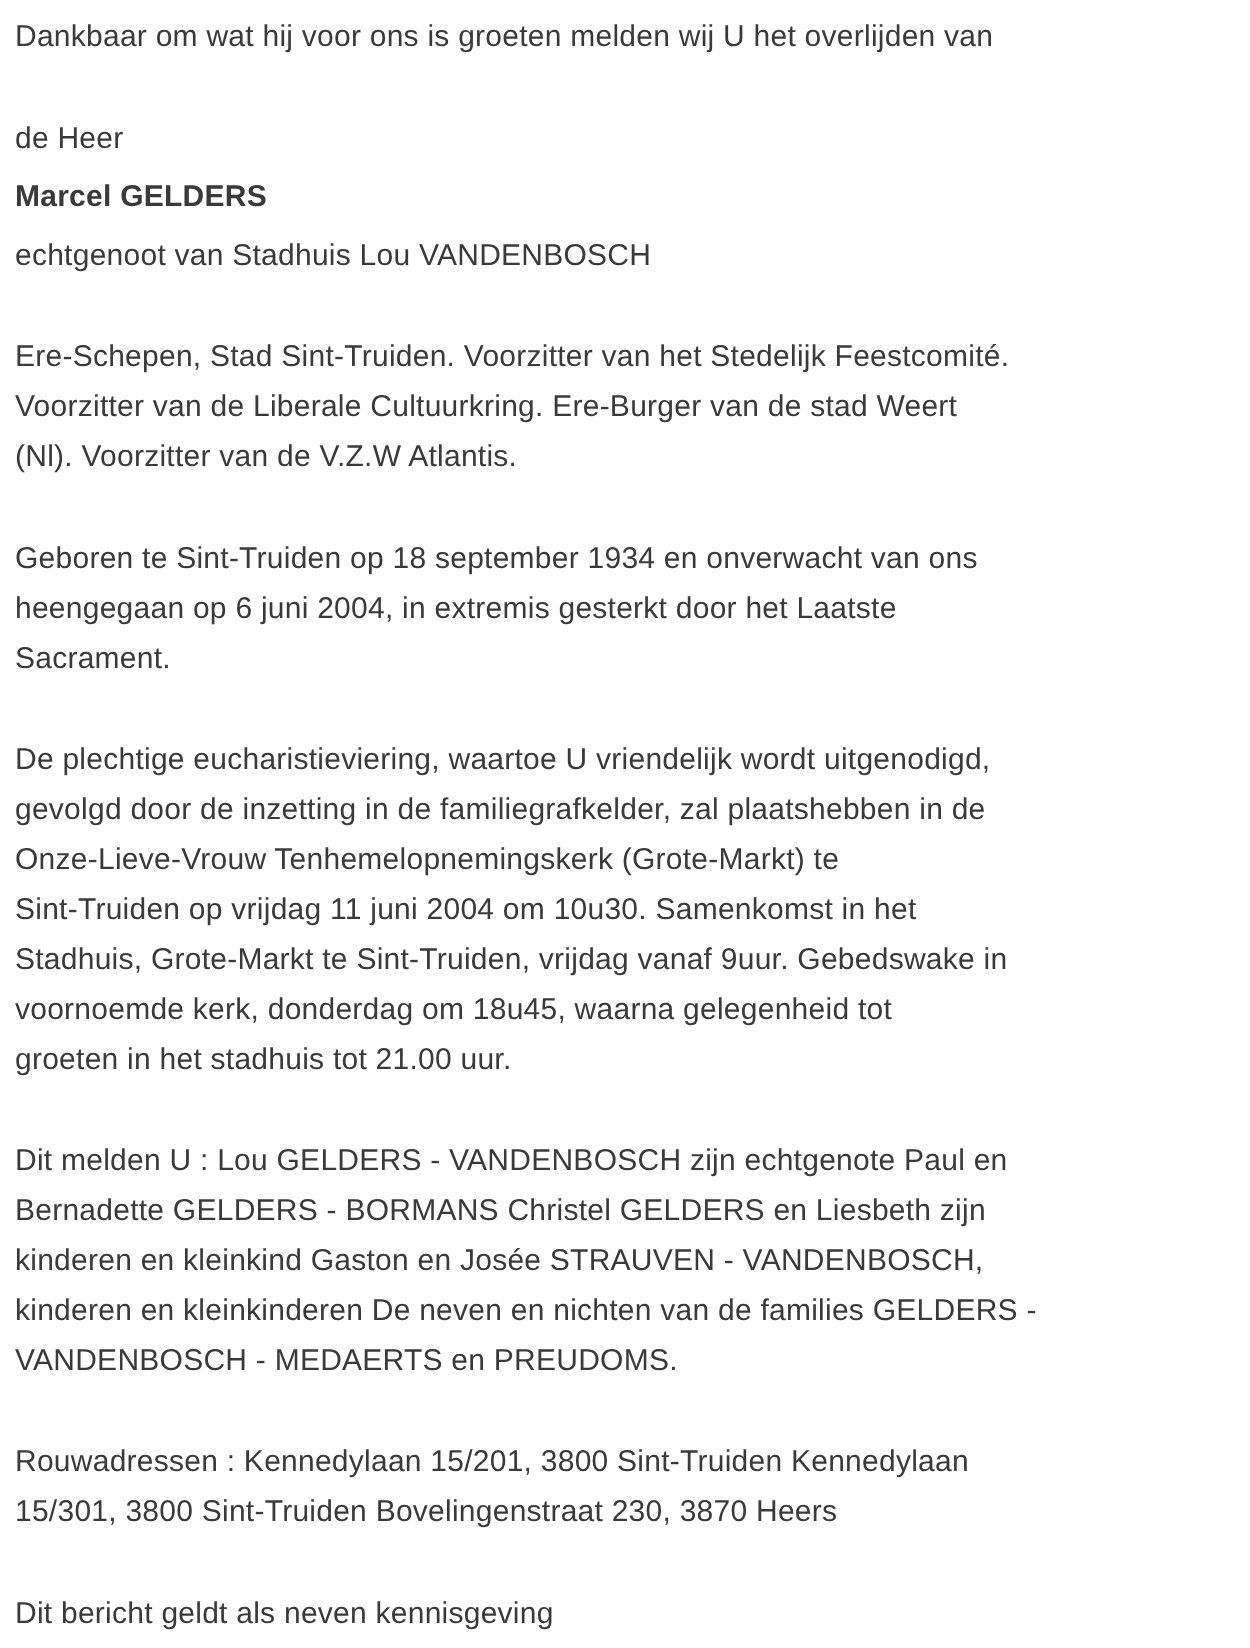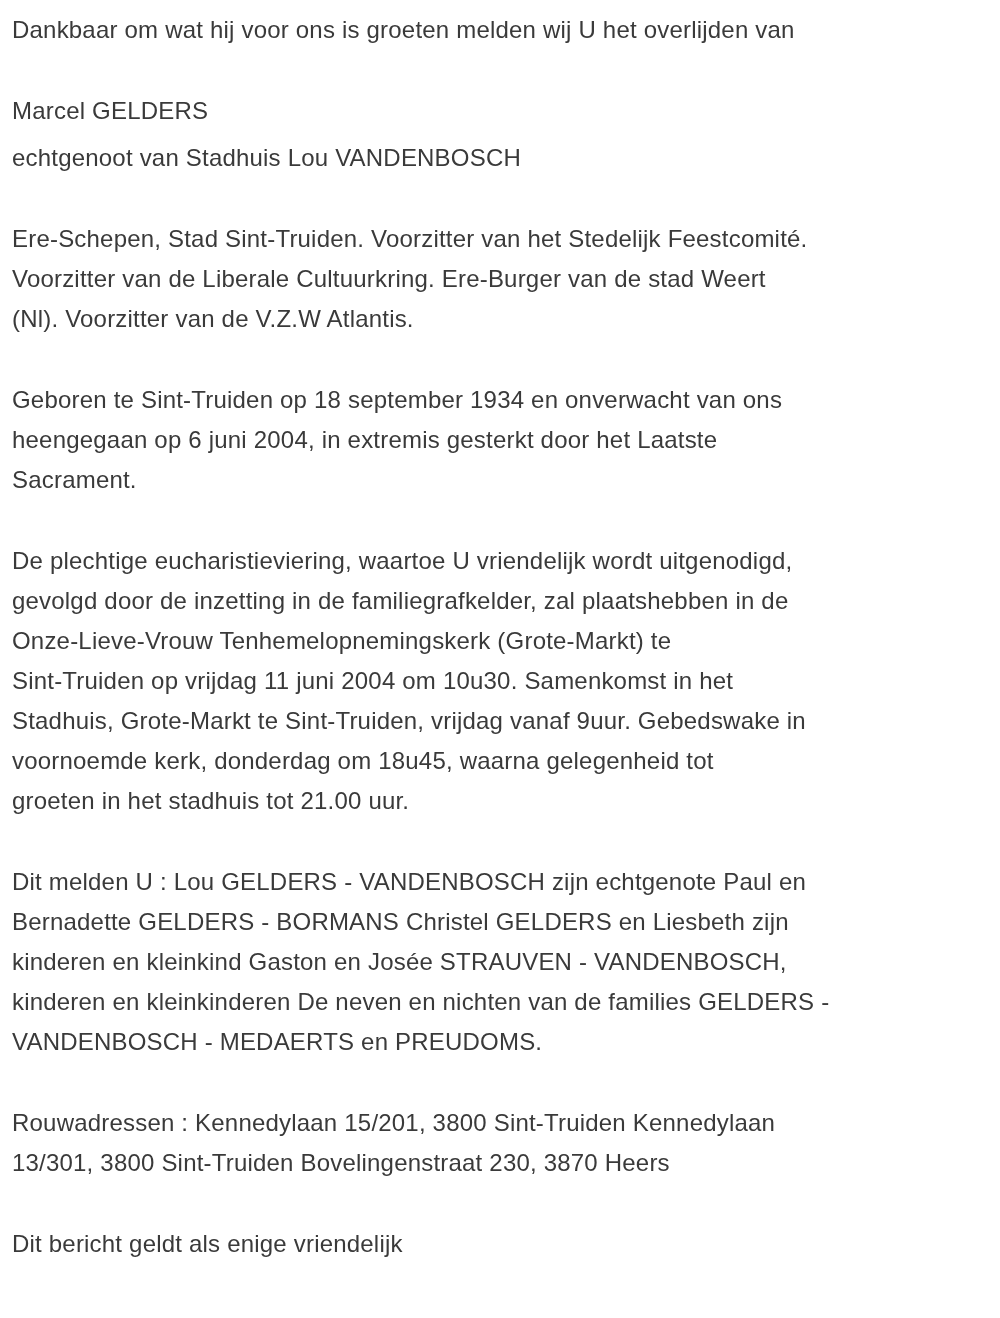--- a/index.html
+++ b/index.html
@@ -20,32 +20,33 @@
     letter-spacing: 0.2px;
   }
   .para {
     margin: 0 0 41px 0;
     white-space: pre-line; 
   }
   .para.tight {
     margin-bottom: 7px;
   }
   .para.bold {
-    font-weight: 400;
+    font-weight: 700;
   }
   .para.last {
     margin-bottom: 0;
   }
 </style>
 </head>
 <body>
 
 <main class="page">
   <p class="para">Dankbaar om wat hij voor ons is groeten melden wij U het overlijden van</p>
 
+  <p class="para tight">de Heer</p>
 
   <p class="para tight bold">Marcel GELDERS</p>
 
   <p class="para">echtgenoot van Stadhuis Lou VANDENBOSCH</p>
 
   <p class="para">Ere-Schepen, Stad Sint-Truiden. Voorzitter van het Stedelijk Feestcomité.
 Voorzitter van de Liberale Cultuurkring. Ere-Burger van de stad Weert
 (Nl). Voorzitter van de V.Z.W Atlantis.</p>
 
   <p class="para">Geboren te Sint-Truiden op 18 september 1934 en onverwacht van ons
@@ -60,16 +61,16 @@
 voornoemde kerk, donderdag om 18u45, waarna gelegenheid tot
 groeten in het stadhuis tot 21.00 uur.</p>
 
   <p class="para">Dit melden U : Lou GELDERS - VANDENBOSCH zijn echtgenote Paul en
 Bernadette GELDERS - BORMANS Christel GELDERS en Liesbeth zijn
 kinderen en kleinkind Gaston en Josée STRAUVEN - VANDENBOSCH,
 kinderen en kleinkinderen De neven en nichten van de families GELDERS -
 VANDENBOSCH - MEDAERTS en PREUDOMS.</p>
 
   <p class="para">Rouwadressen : Kennedylaan 15/201, 3800 Sint-Truiden Kennedylaan
-13/301, 3800 Sint-Truiden Bovelingenstraat 230, 3870 Heers</p>
+15/301, 3800 Sint-Truiden Bovelingenstraat 230, 3870 Heers</p>
 
-  <p class="para last">Dit bericht geldt als enige vriendelijk</p>
+  <p class="para last">Dit bericht geldt als neven kennisgeving</p>
 </main>
 
 </body></html>

